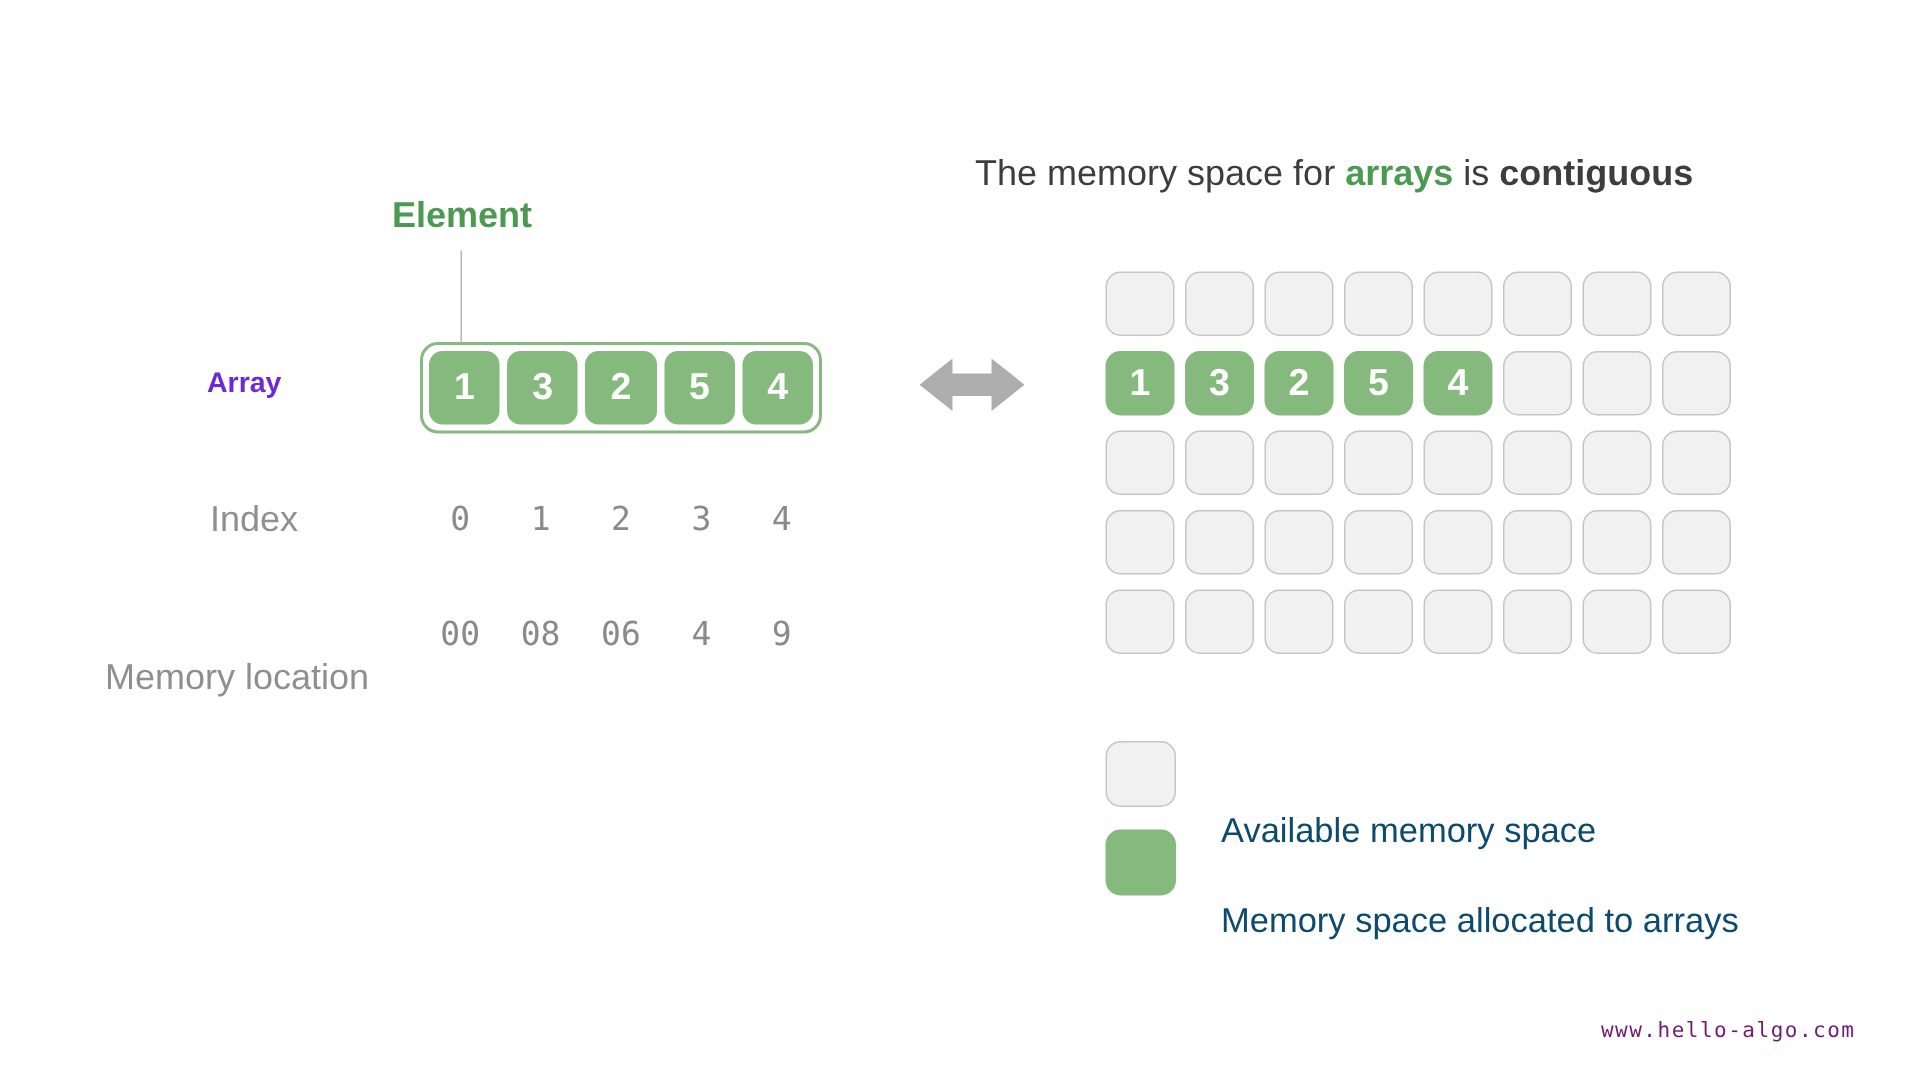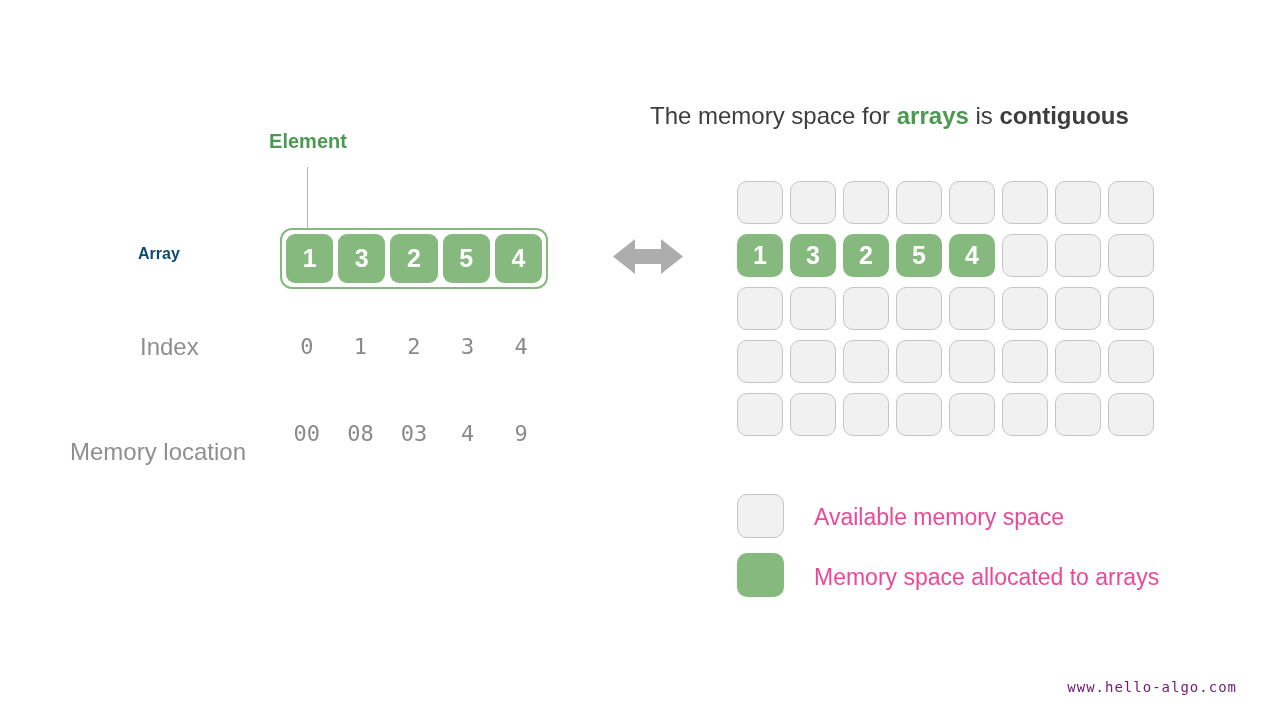--- a/index.html
+++ b/index.html
@@ -4,27 +4,27 @@
 <style>
   * { margin: 0; padding: 0; box-sizing: border-box; }
   html, body { width: 1280px; height: 720px; background: #ffffff; overflow: hidden; }
   body { font-family: "Liberation Sans", sans-serif; position: relative; }
 
   .abs { position: absolute; }
 
   
   .element-label {
     left: 248px; top: 130px; width: 120px;
-    text-align: center; font-size: 20px; font-weight: bold; color: #4C9A52;
+    text-align: center; font-size: 24px; font-weight: bold; color: #4C9A52;
   }
   .connector {
     left: 307px; top: 167px; width: 1px; height: 61px; background: #B5B5B5;
   }
   .array-label {
-    left: 138px; top: 245px; font-size: 16px; font-weight: bold; color: #0c4a6e;
+    left: 138px; top: 245px; font-size: 19px; font-weight: bold; color: #6d28d9;
   }
   .array-box {
     left: 280px; top: 228px; width: 268px; height: 61px;
     border: 2px solid #85B97D; border-radius: 12px; background: #ffffff;
     display: flex; gap: 5px; padding: 4px;
   }
   .acell {
     flex: 1; background: #85B97D; border-radius: 9px;
     color: #ffffff; font-size: 25px; font-weight: bold;
     display: flex; align-items: center; justify-content: center;
@@ -32,21 +32,21 @@
   .row-label {
     font-size: 24px; font-weight: normal; color: #8F8F8F;
   }
   .index-label { left: 140px; top: 333px; }
   .mem-label   { left: 70px;  top: 410px; margin-top: 28px; }
   .mono-row {
     left: 280px; width: 268px; display: flex;
     font-family: "DejaVu Sans Mono", monospace; font-size: 22px; color: #8A8A8A;
   }
   .index-row { top: 334px; }
-  .mem-row   { top: 421px; align-items: center; }
+  .mem-row   { top: 411px; align-items: center; }
   .mono-row span { flex: 1; text-align: center; }
 
   
   .arrow-wrap { left: 613px; top: 235px; width: 70px; height: 43px; }
 
   
   .title {
     left: 650px; top: 102px; width: 580px; text-align: left;
     font-size: 24px; color: #3D3D3D;
   }
@@ -64,21 +64,21 @@
   .gcell.allocated {
     background: #85B97D; border: none;
     color: #ffffff; font-size: 25px; font-weight: bold;
     display: flex; align-items: center; justify-content: center;
   }
 
   
   .legend-swatch { width: 47px; height: 44px; border-radius: 10px; }
   .legend-swatch.available { left: 737px; top: 494px; background: #F1F1F1; border: 1.5px solid #C5C5C5; }
   .legend-swatch.allocated { left: 737px; top: 553px; background: #85B97D; }
-  .legend-text { left: 814px; font-size: 23px; color: #ec4899; }
+  .legend-text { left: 814px; font-size: 23px; color: #0c4a6e; margin-top: 36px; }
   .legend-text.t1 { top: 504px; }
   .legend-text.t2 { top: 564px; }
 
   
   .watermark {
     right: 43px; top: 679px;
     font-family: "DejaVu Sans Mono", monospace; font-size: 14px;
     color: #701a75; letter-spacing: 1px;
   }
 </style>
@@ -103,21 +103,21 @@
     <span>1</span>
     <span>2</span>
     <span>3</span>
     <span>4</span>
   </div>
 
 <div class="abs row-label mem-label">Memory location</div>
 <div class="abs mono-row mem-row" id="mem-row">
     <span>00</span>
     <span>08</span>
-    <span>03</span>
+    <span>06</span>
     <span>4</span>
     <span>9</span>
   </div>
 
 <div class="abs arrow-wrap">
   <svg width="70" height="43" viewBox="0 0 70 43" xmlns="http://www.w3.org/2000/svg">
     <path d="M0 21.5 L22 4 V14 H48 V4 L70 21.5 L48 39 V29 H22 V39 Z" fill="#ADADAD"></path>
   </svg>
 </div>
 

